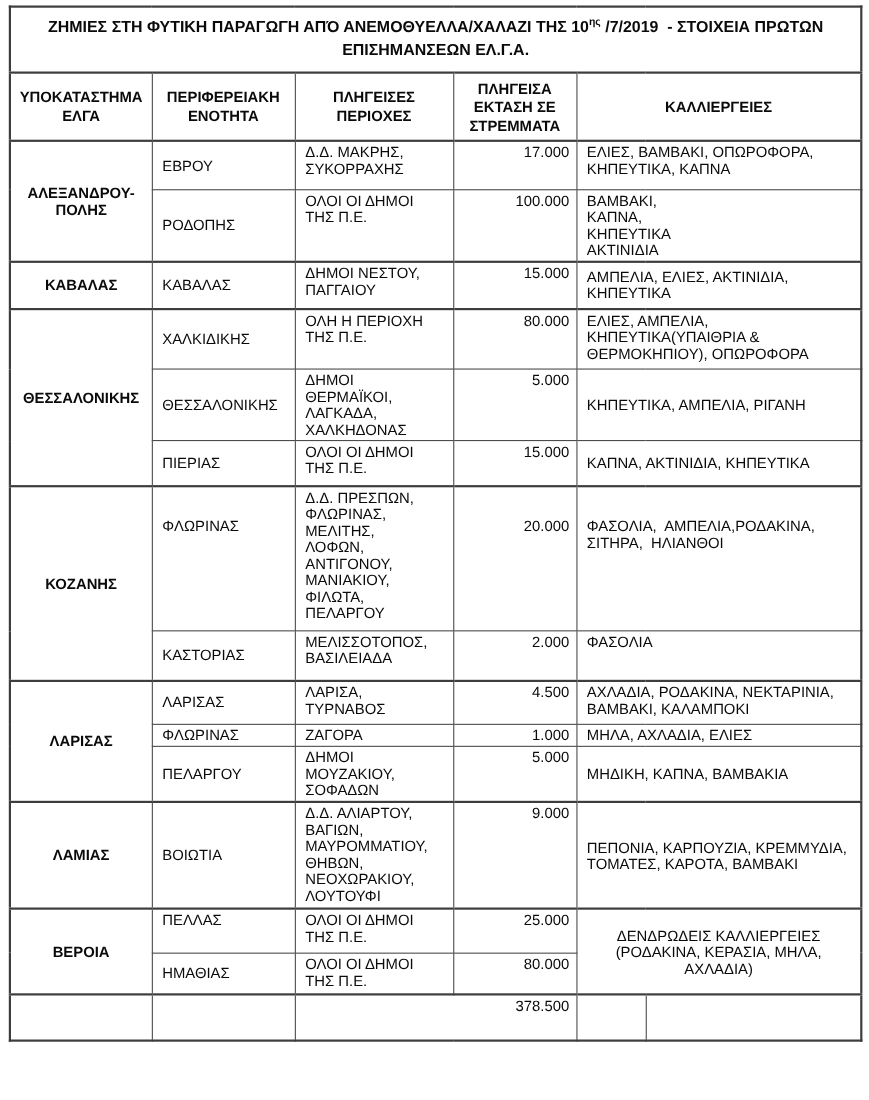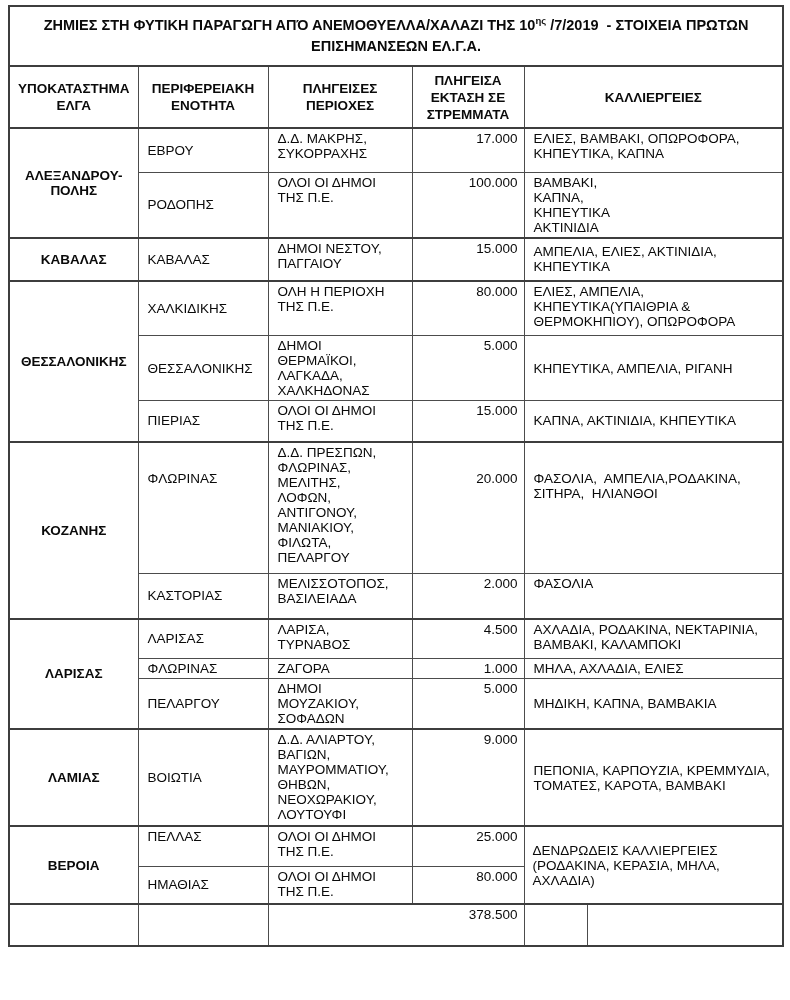--- a/index.html
+++ b/index.html
@@ -82,20 +82,21 @@
   td.areas    { vertical-align: top; }
   td.num {
     text-align: right;
     vertical-align: top;
     padding-right: 6px;
   }
   td.crops-top { vertical-align: top; }
   td.crops-mid { vertical-align: middle; }
   td.crops-center {
     vertical-align: middle;
+    text-align: center;
     padding: 2px 8px;
   }
   td.pt { padding-top: 28px; }
 </style>
 </head>
 <body>
 
 <div class="page">
   <table class="report">
     <colgroup>

